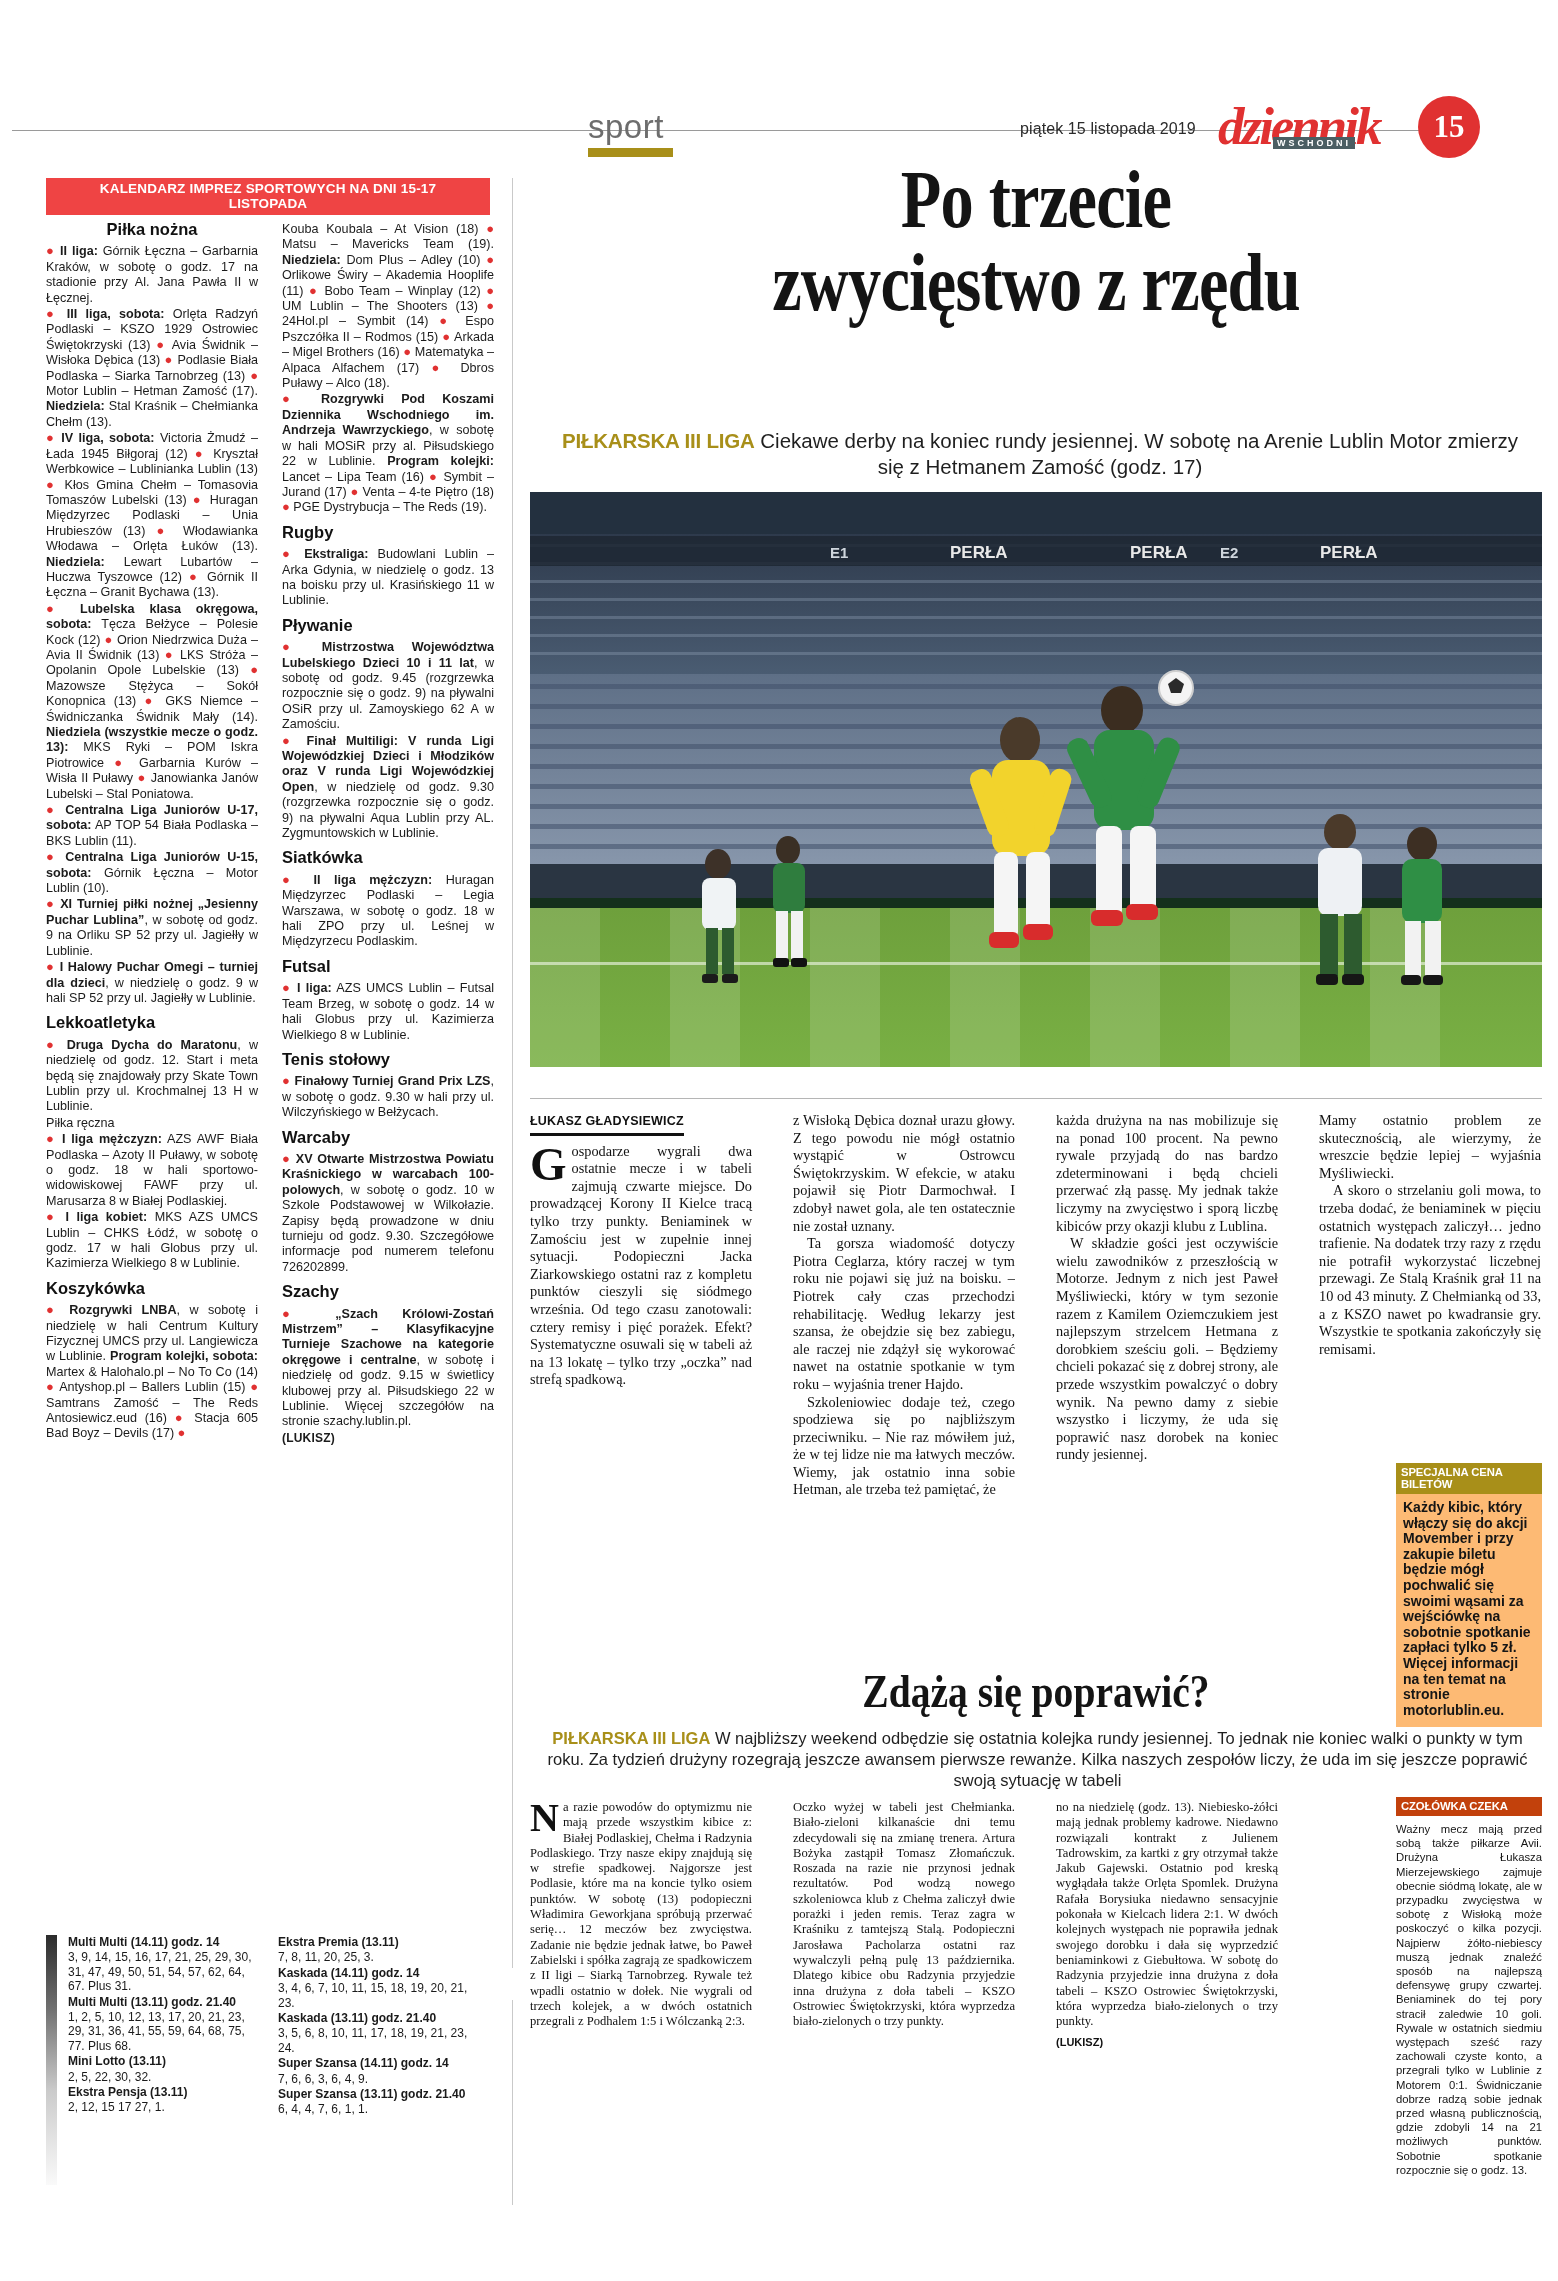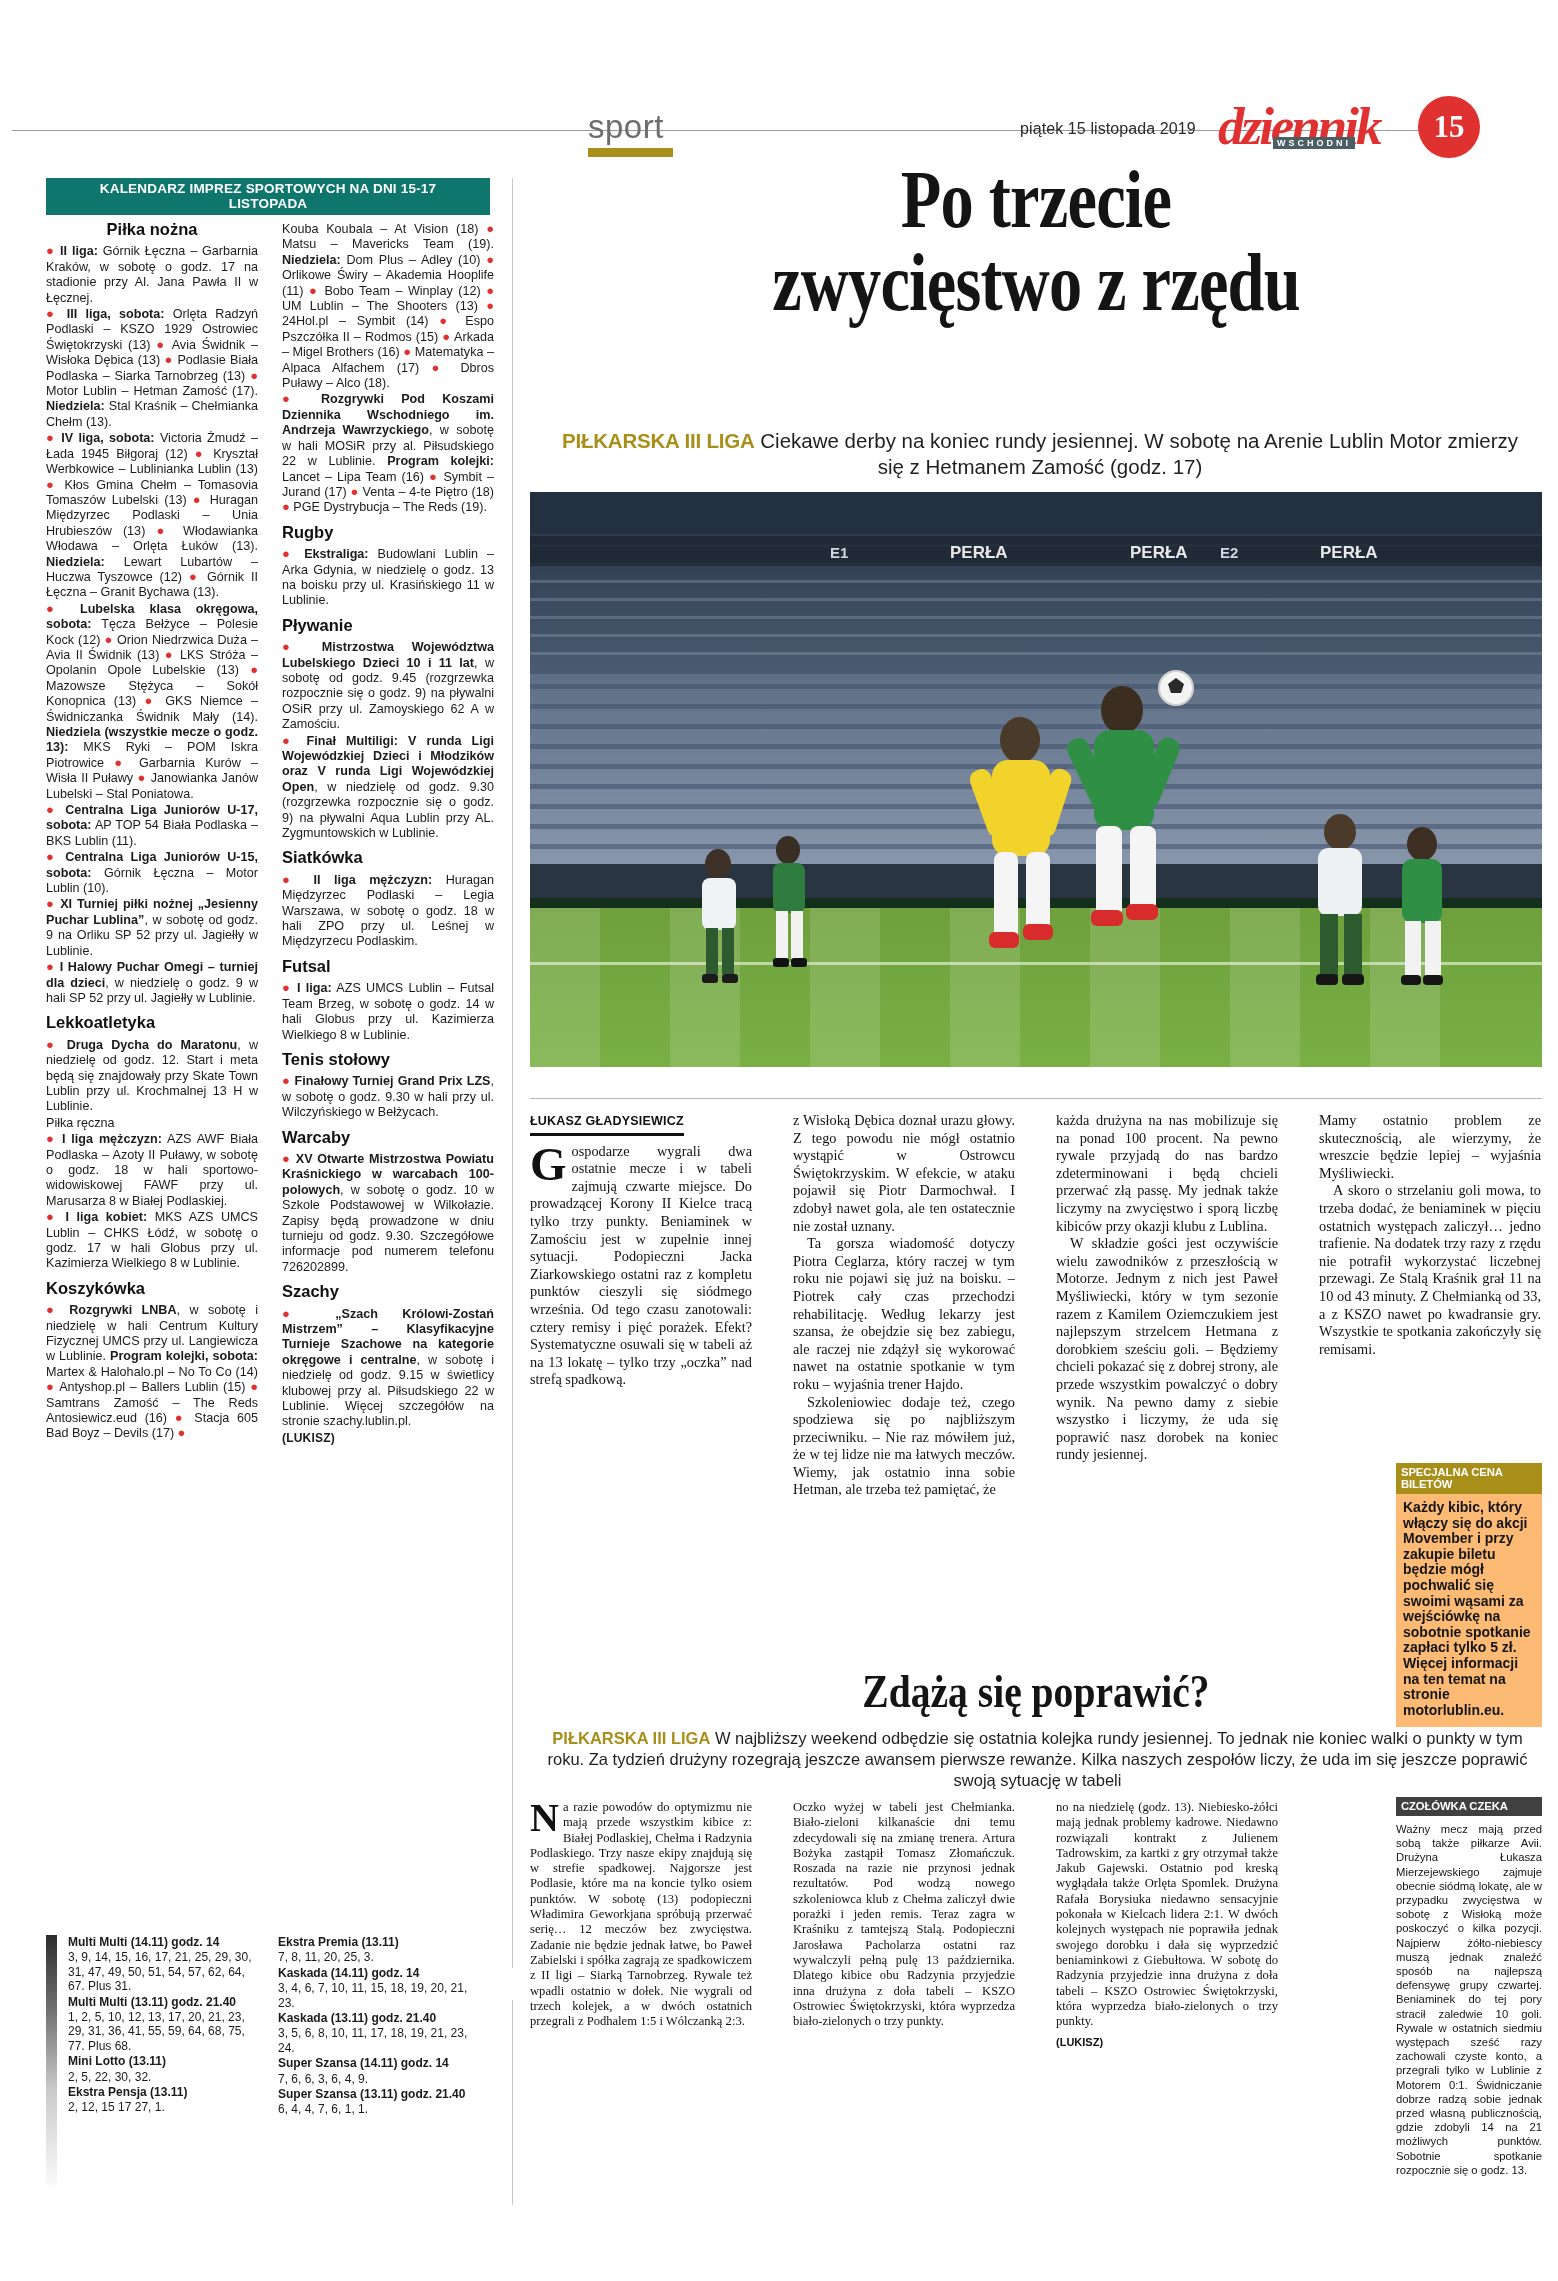--- a/index.html
+++ b/index.html
@@ -15,21 +15,21 @@
   .logo{position:absolute;left:1218px;top:98px;width:185px;height:60px;}
   .logo-text{font-family:"Liberation Serif",serif;font-weight:bold;font-style:italic;font-size:53px;color:#e03131;letter-spacing:-3px;line-height:56px;}
   .logo-sub{position:absolute;left:55px;top:39px;background:#4b5e63;color:#fff;font-size:9px;letter-spacing:3px;font-weight:bold;padding:1px 4px;}
   .page-badge{position:absolute;left:1418px;top:96px;width:62px;height:62px;border-radius:50%;background:#e03131;color:#fff;}
   .page-badge span{display:block;text-align:center;line-height:62px;font-family:Liberation Serif, serif;font-size:31px;font-weight:bold;}
 
   
   .vrule{position:absolute;width:1px;background:#c9c9c9;}
 
   
-  .cal-head{position:absolute;left:46px;top:178px;width:444px;background:#0f766e;color:#fff;
+  .cal-head{position:absolute;left:46px;top:178px;width:444px;background:#ef4444;color:#fff;
             font-size:13.5px;font-weight:bold;letter-spacing:.2px;text-align:center;padding:3px 0 4px;line-height:15px;}
   .cal-cols{position:absolute;left:46px;top:222px;width:448px;}
   .calcol{position:absolute;top:0;width:212px;font-size:12.6px;line-height:15.4px;color:#1b1b1b;}
   .calcol.c1{left:0;}
   .calcol.c2{left:236px;}
   .sect-h{font-size:16.5px;font-weight:bold;margin:9px 0 7px;color:#111;}
   .sect-h.first{margin-top:0;text-align:center;}
   .cal-p{margin:0 0 1px;text-align:justify;}
   .bl{font-weight:bold;}
   .dot{color:#e03131;font-size:13px;line-height:0;}
@@ -83,21 +83,21 @@
   .deck2{position:absolute;left:545px;top:1728px;width:985px;text-align:center;font-size:16.5px;line-height:21px;color:#1f1f1f;}
   .deck2 .kicker{color:#a88f19;font-weight:bold;}
   .art2{position:absolute;left:530px;top:1800px;width:1012px;}
   .bcol{position:absolute;top:0;width:222px;font-family:"Liberation Serif",serif;
         font-size:12.6px;line-height:15.3px;text-align:justify;color:#111;}
   .bcol p{margin:0;text-indent:12px;}
   .bcol p.noind{text-indent:0;}
   .dropcap2{float:left;font-family:"Liberation Serif",serif;font-size:40px;line-height:32px;
             font-weight:bold;padding:2px 4px 0 0;}
   .czol{position:absolute;left:1396px;top:1797px;width:146px;}
-  .czol .th{background:#404040;color:#fff;font-size:11.3px;font-weight:bold;padding:3px 5px 4px;letter-spacing:-.1px;}
+  .czol .th{background:#c2410c;color:#fff;font-size:11.3px;font-weight:bold;padding:3px 5px 4px;letter-spacing:-.1px;}
   .czol .tb{font-family:"Liberation Sans",sans-serif;font-size:11.3px;line-height:14.2px;color:#151515;padding:6px 0 0;text-align:justify;}
 </style>
 </head>
 <body>
 
 <div class="page">
 
   <div class="masthead">
     <div class="mast-rule"></div>
   </div>

